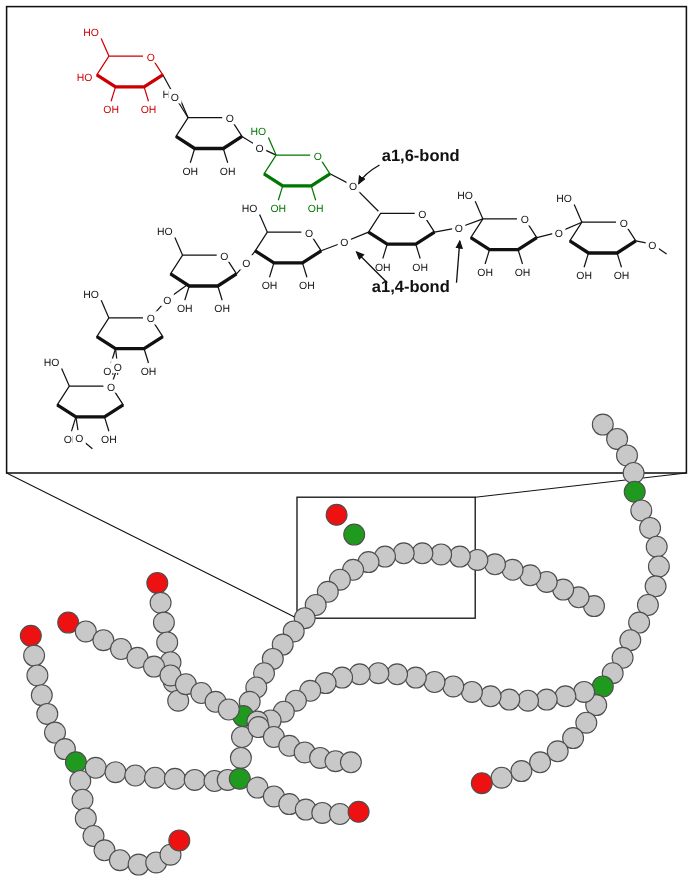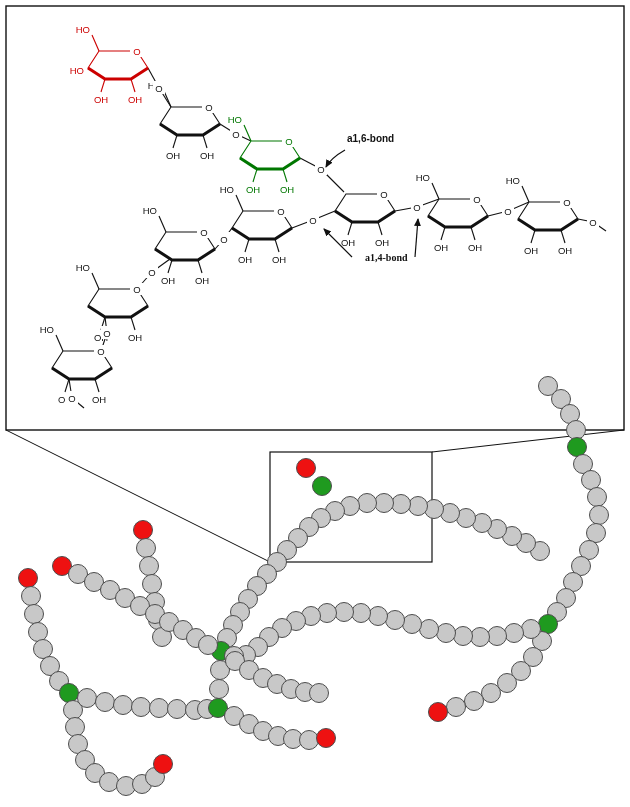--- a/index.html
+++ b/index.html
@@ -3,25 +3,25 @@
 <meta charset="utf-8">
 <style>
   html,body{margin:0;padding:0;}
   body{
     width:630px;height:807px;background:#ffffff;position:relative;
     font-family:"Liberation Sans", sans-serif;
   }
   #stage{position:absolute;left:0;top:0;width:630px;height:807px;}
   svg{position:absolute;left:0;top:0;}
   .ann{
-    position:absolute;font-size:10px;font-weight:bold;color:#111;
+    position:absolute;font-size:15px;font-weight:bold;color:#111;
     white-space:nowrap;
   }
   #a16-label{left:347px;top:133px;}
-  #a14-label{left:365px;top:252px;font-family:Liberation Serif, serif;}
+  #a14-label{left:338px;top:252px;}
 </style>
 </head>
 <body>
 
 <div id="stage">
   <svg id="fig" width="630" height="807" viewBox="0 0 630 807">
     <defs>
       <marker id="arr" markerWidth="9" markerHeight="8" refX="7" refY="3.5" orient="auto" markerUnits="userSpaceOnUse">
         <path d="M0,0 L8,3.5 L0,7 Z" fill="#111111"></path>
       </marker>

